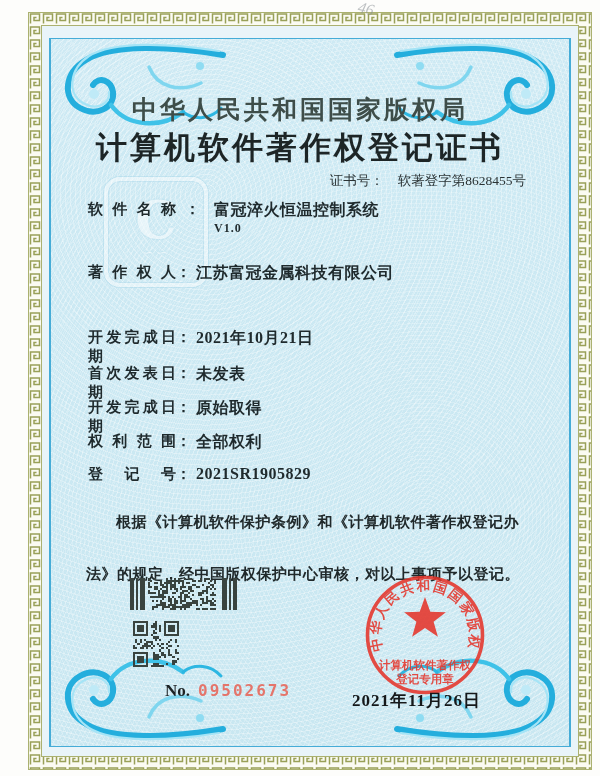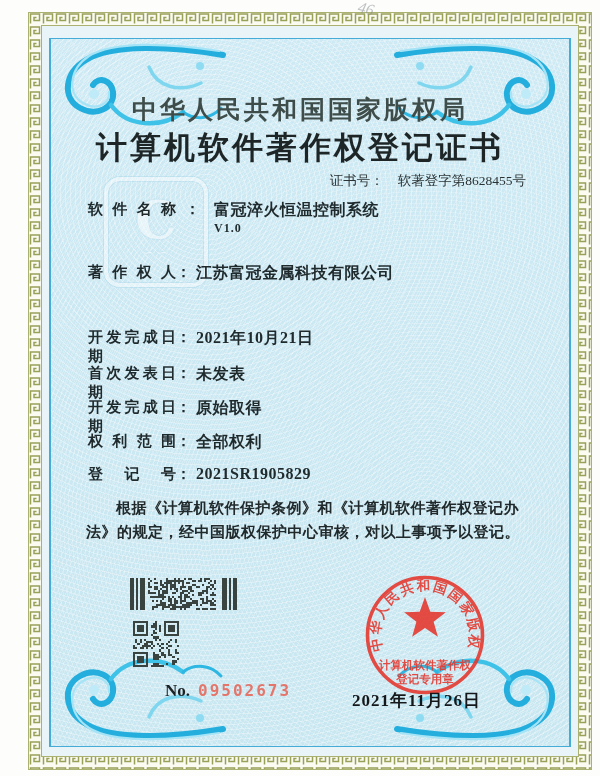--- a/index.html
+++ b/index.html
@@ -62,21 +62,21 @@
     display:inline-block;width:88px;font-size:15px;font-weight:bold;
     text-align:justify;text-align-last:justify;white-space:normal;
   }
   .row .colon{display:inline-block;width:20px;font-size:15px;font-weight:bold;}
   .row .val{font-size:16px;font-weight:bold;letter-spacing:.5px;}
   .row .val .line2{display:block;font-family:Liberation Serif, serif;font-size:12px;letter-spacing:1px;}
   .r0{top:200px;gap:9px;} .r1{top:263px;} .r2{top:328px;} .r3{top:364px;}
   .r4{top:398px;} .r5{top:432px;} .r6{top:465px;}
   .statement{
     position:absolute;left:86px;top:496px;width:452px;
-    font-size:15px;font-weight:bold;line-height:24px;text-indent:2em;
+    font-size:15px;font-weight:bold;line-height:52px;text-indent:2em;
     color:#20292b;letter-spacing:.5px;
   }
   .barcode{position:absolute;left:130px;top:578px;}
   .qrcode{position:absolute;left:133px;top:621px;}
   .no-line{position:absolute;left:165px;top:681px;font-size:17px;font-weight:bold;color:#1c2224;}
   .no-line .num{
     font-family:"DejaVu Sans Mono",monospace;font-weight:bold;
     color:#e4756b;letter-spacing:2px;margin-left:8px;font-size:16px;
   }
   .seal{position:absolute;left:355px;top:565px;opacity:.88;}

